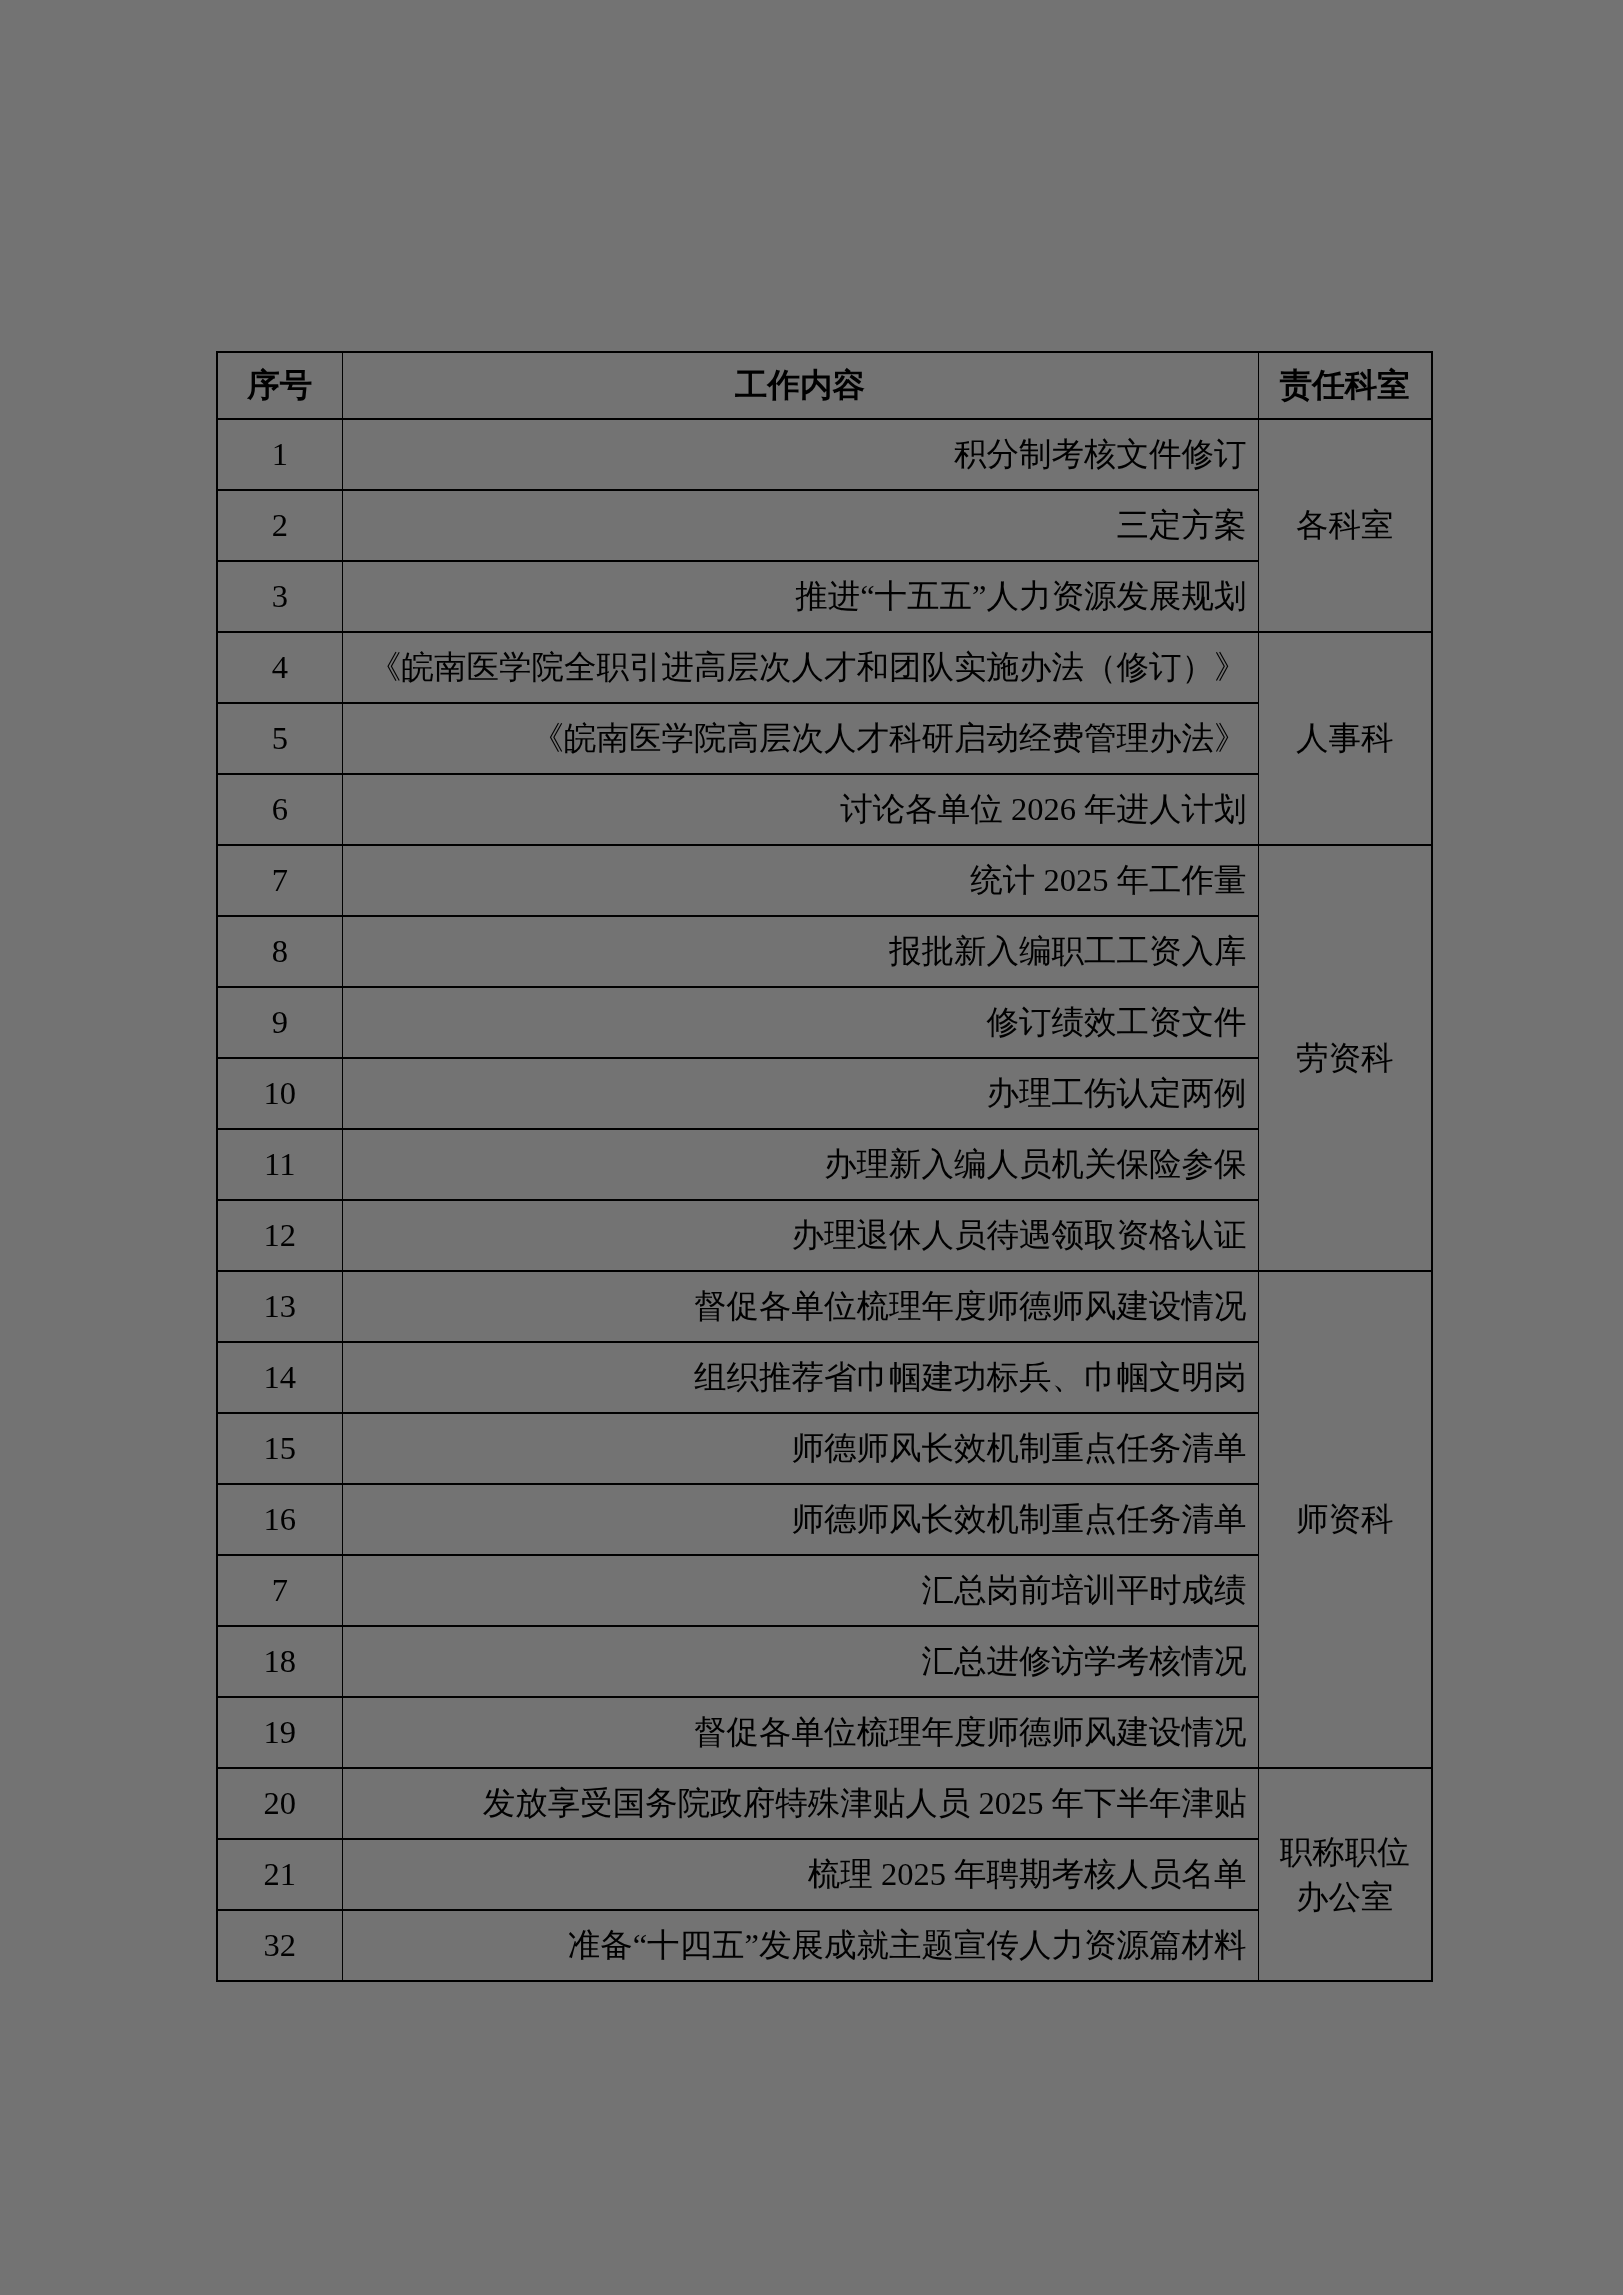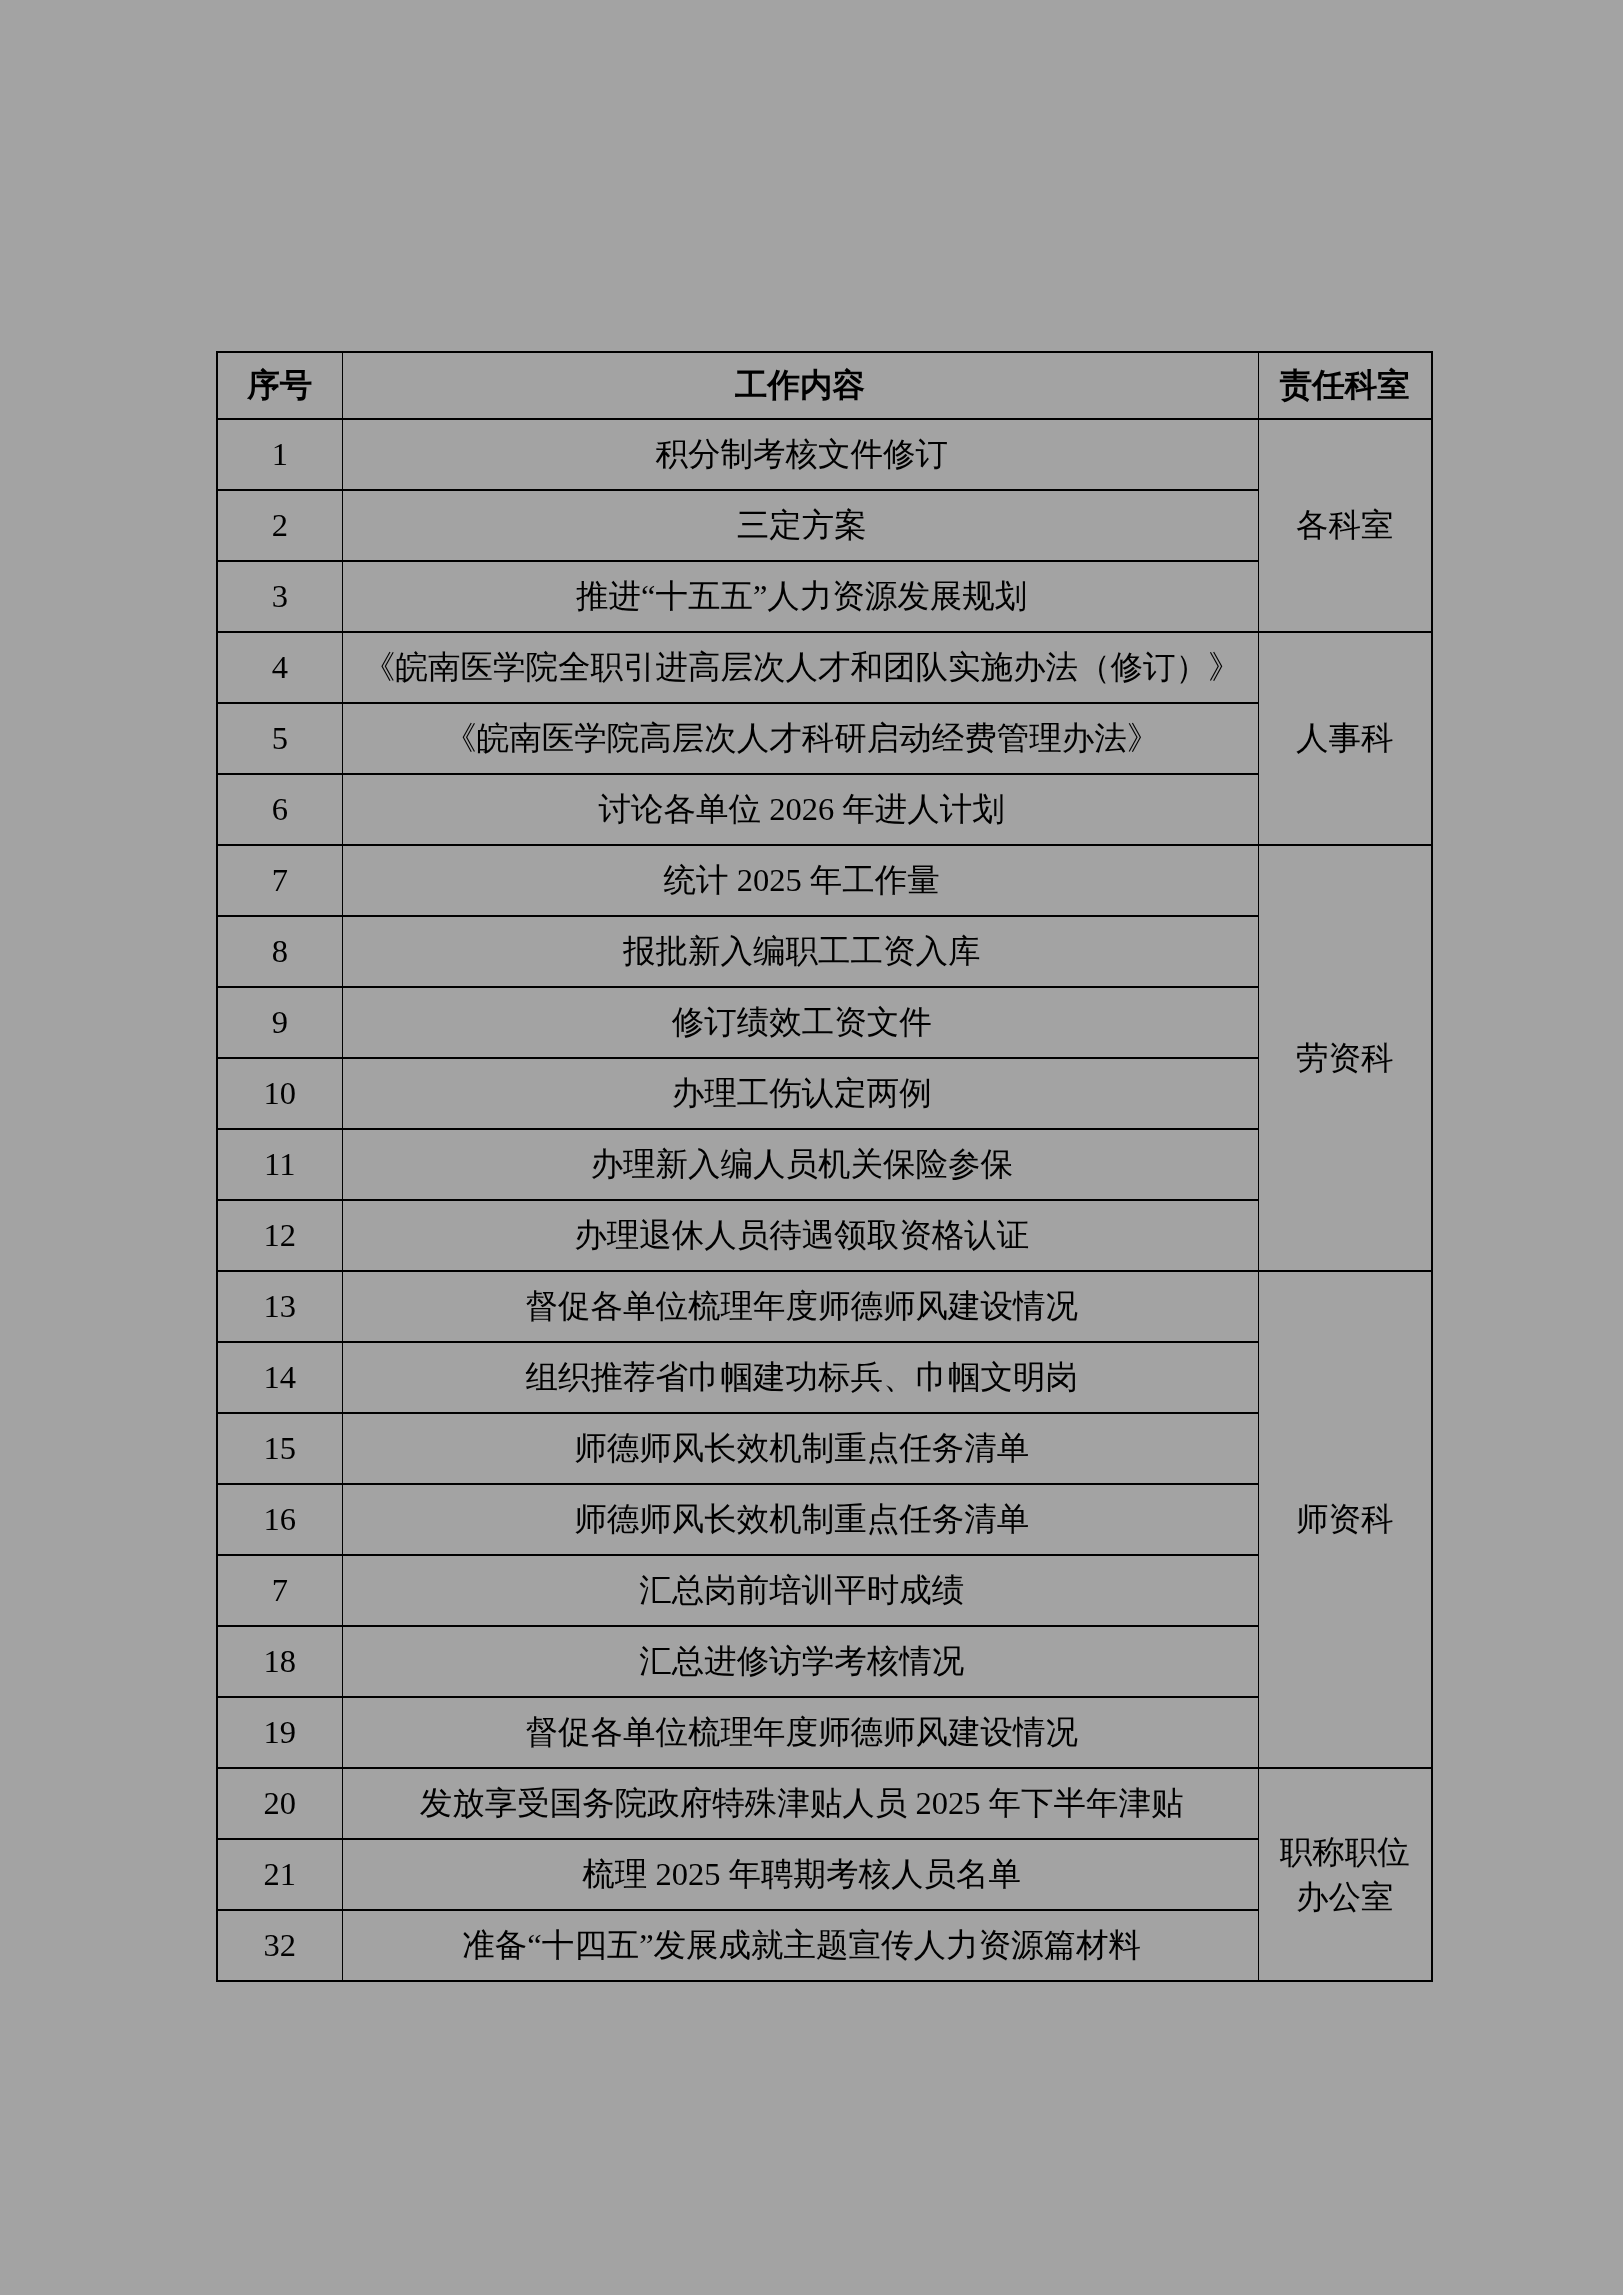--- a/index.html
+++ b/index.html
@@ -4,21 +4,21 @@
 <style>
   html, body {
     margin: 0;
     padding: 0;
     background: #ffffff;
   }
   .page {
     position: relative;
     width: 1623px;
     height: 2295px;
-    background: #a3a3a3;
+    background: #737373;
     overflow: hidden;
     font-family: "Liberation Serif", "DejaVu Serif", serif;
     color: #000000;
   }
   table.work-table {
     position: absolute;
     left: 216px;
     top: 351px;
     width: 1215px;
     border-collapse: collapse;
@@ -48,21 +48,21 @@
   th.col-num, th.col-content, th.col-dept {
     font-weight: bold;
     text-align: center;
     padding: 0;
   }
   td.col-num {
     text-align: center;
     padding: 0;
   }
   td.col-content {
-    text-align: center;
+    text-align: right;
     padding: 0 11px 0 14.3px;
     white-space: nowrap;
   }
   td.col-dept {
     text-align: center;
     padding: 0 11px;
   }
 </style>
 </head>
 <body>

